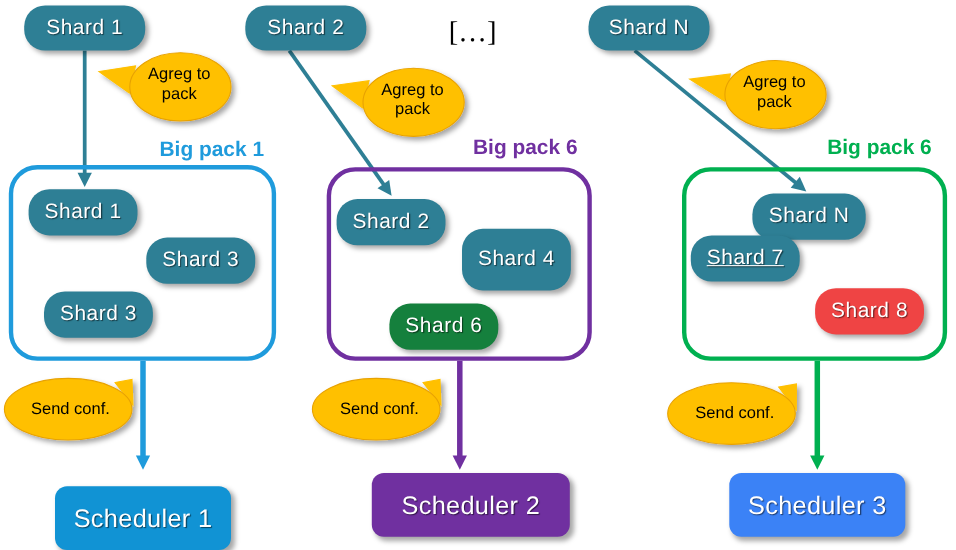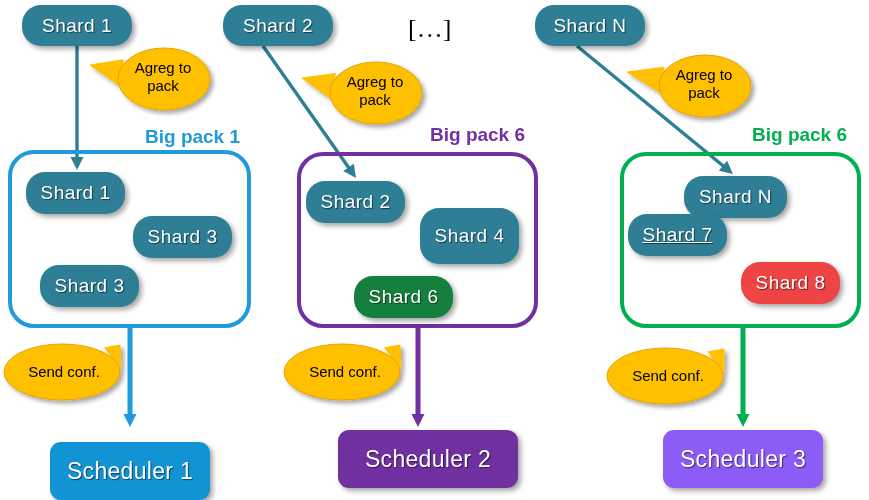--- a/index.html
+++ b/index.html
@@ -204,19 +204,19 @@
       </div>
       <div class="node-box shard-top" style="left: 535px; top: 5px; width: 110px; height: 41px; background: rgb(46, 127, 149);">
         <span>Shard N</span>
       </div>
       <div class="node-box scheduler" style="left: 50px; top: 430px; width: 160px; height: 58px; background: rgb(17, 147, 212); margin-top: 12px;">
         <span>Scheduler 1</span>
       </div>
       <div class="node-box scheduler" style="left: 338px; top: 430px; width: 180px; height: 58px; background: rgb(112, 48, 160);">
         <span>Scheduler 2</span>
       </div>
-      <div class="node-box scheduler" style="left: 663px; top: 430px; width: 160px; height: 58px; background: #8b5cf6;">
+      <div class="node-box scheduler" style="left: 663px; top: 430px; width: 160px; height: 58px; background: #3b82f6;">
         <span>Scheduler 3</span>
       </div>
       <div class="ellipsis-marker" style="left: 408px; top: 14px;">[…]</div>
     </div>
 
 </div>
 
 </body></html>

